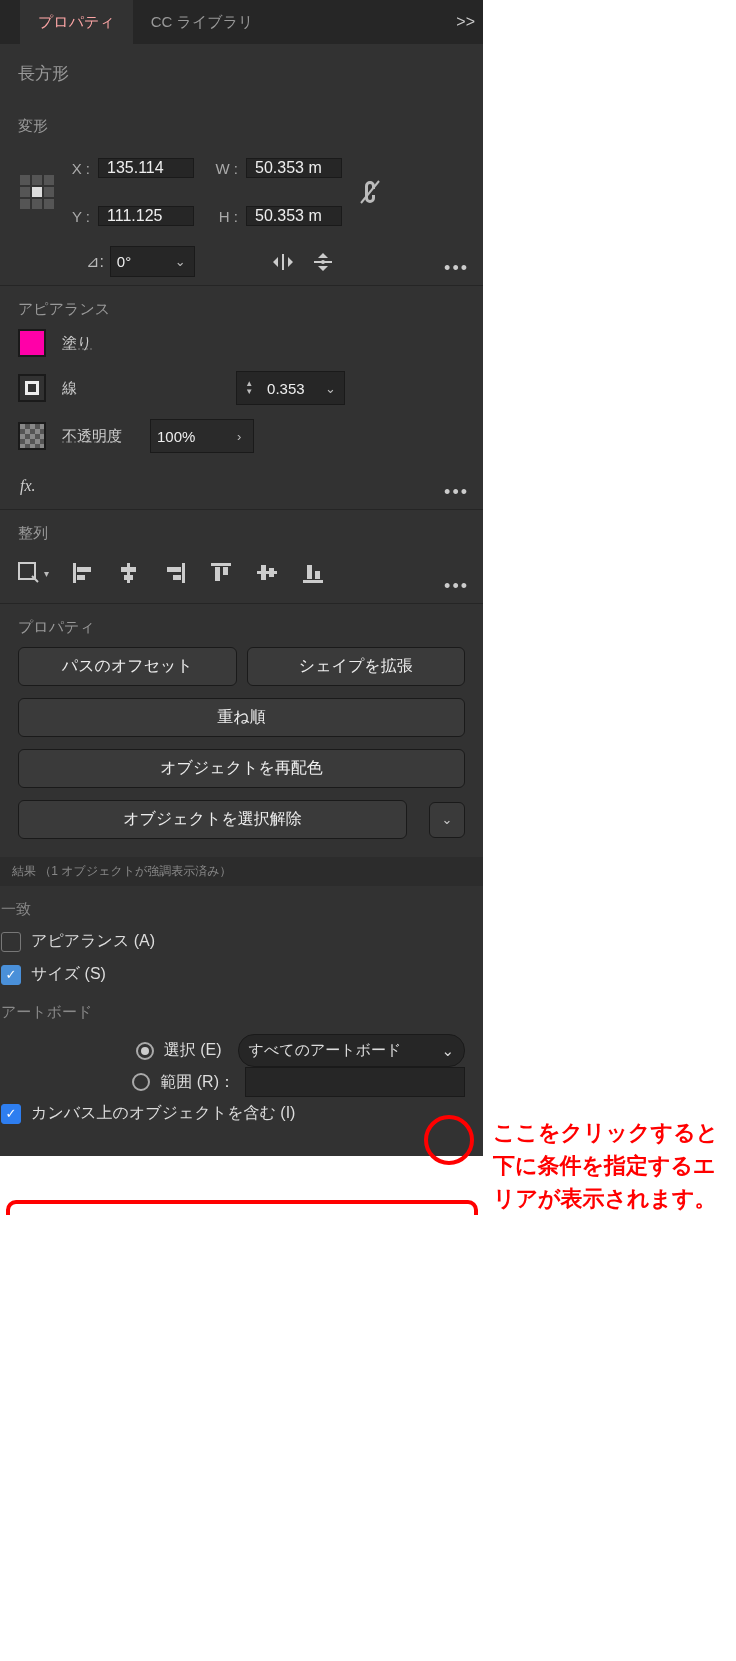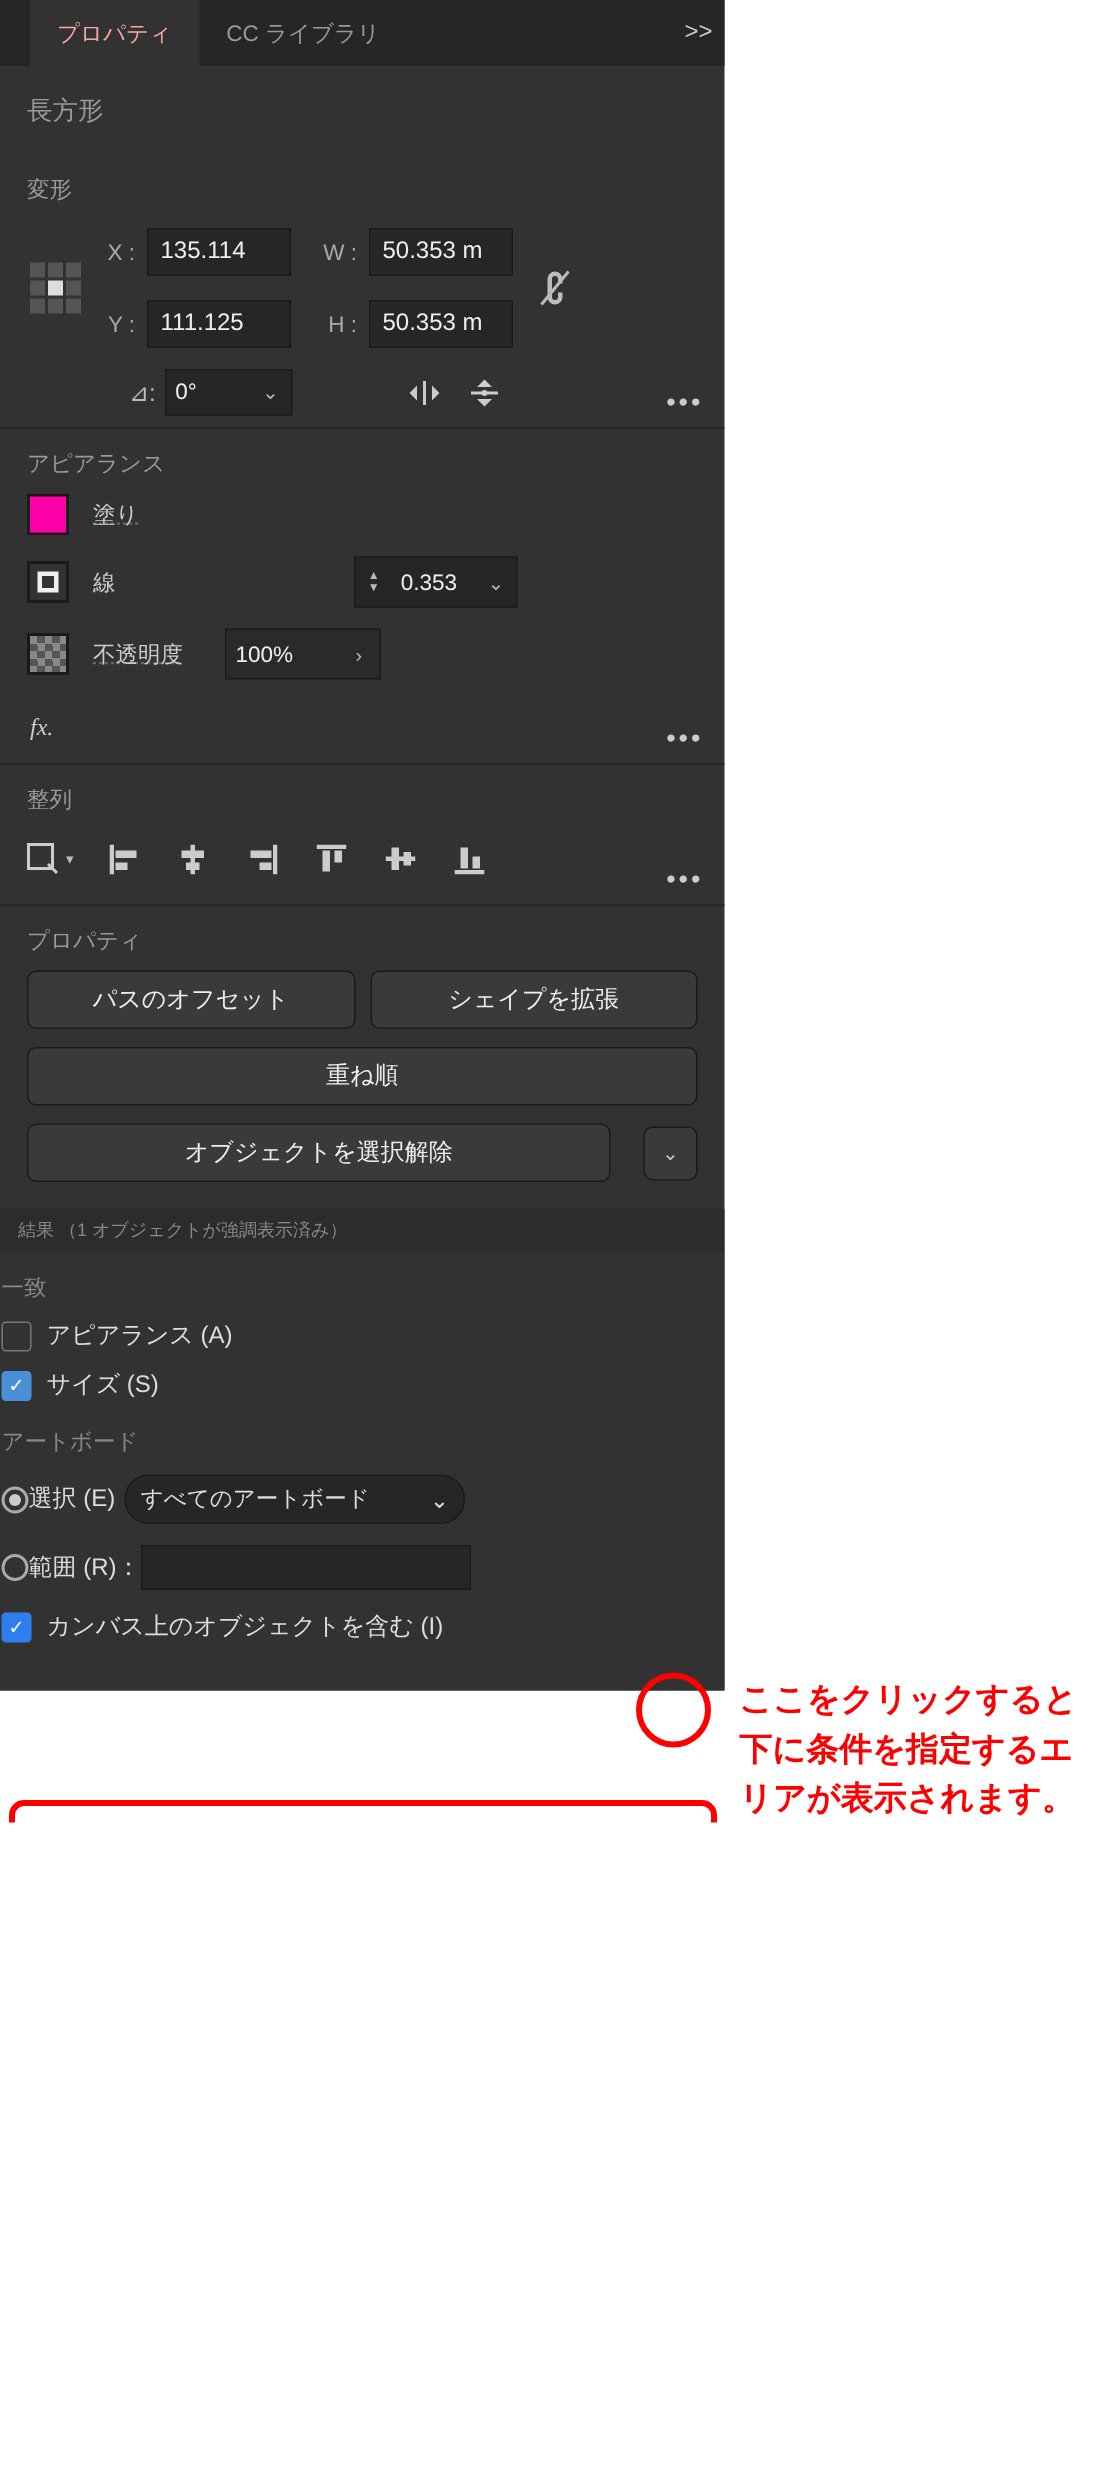--- a/index.html
+++ b/index.html
@@ -80,21 +80,21 @@
   .ref-point div { background: #555; }
   .ref-point div.sel { background: #ddd; }
   .coord-label { text-align: right; font-size: 15px; color: #aaa; padding-right: 4px;}
   .num-input {
     background: #262626;
     color: #eee;
     border: 1px solid #1a1a1a;
     padding: 6px 8px;
     font-size: 16px;
     width: 96px;
-    height: 32px;
+    height: 20px;
   }
   .link-icon {
     grid-row: 1 / span 2;
     grid-column: 6;
     display: flex; align-items: center; justify-content: center;
     color: #bbb;
   }
   .rotate-row {
     display: flex;
     align-items: center;
@@ -223,22 +223,22 @@
     display: flex; align-items: center; gap: 10px;
     font-size: 16px; color: #ddd; margin-bottom: 12px;
   }
   .chk {
     width: 20px; height: 20px; border: 1px solid #777; border-radius: 3px;
     background: #323232; display: flex; align-items: center; justify-content: center;
     font-size: 13px; color: #fff;
   }
   .chk.checked { background: #4a90d9; border-color: #4a90d9; }
   .radio-row {
-    display: flex; align-items: center; gap: 0;
-    font-size: 16px; color: #ddd; margin-bottom: 14px;
+    display: flex; align-items: center; gap: 10px;
+    font-size: 16px; color: #ddd;  justify-content: flex-end;
   }
   .rad {
     width: 18px; height: 18px; border: 2px solid #aaa; border-radius: 50%;
     display: flex; align-items: center; justify-content: center;
   }
   .rad.sel::after { content: ""; width: 8px; height: 8px; background: #ccc; border-radius: 50%; }
   .select {
     background: #262626; border: 1px solid #1a1a1a; color: #ddd;
     padding: 6px 10px; font-size: 15px; border-radius: 16px;
     display: flex; align-items: center; gap: 40px;
@@ -432,20 +432,21 @@
     </div>
 
     <div class="section" style="padding-bottom:18px;">
       <div class="section-title">プロパティ</div>
       <div class="quick-grid">
         <div class="two-btn">
           <button class="btn">パスのオフセット</button>
           <button class="btn">シェイプを拡張</button>
         </div>
         <button class="btn full">重ね順</button>
+        <button class="btn full">オブジェクトを再配色</button>
         <div class="deselect-row" style="position:relative;">
           <button class="btn full">オブジェクトを選択解除</button>
           <div class="round-btn">
             <span>⌄</span>
           </div>
         </div>
       </div>
     </div>
 
     <div class="result-bar">結果 （1 オブジェクトが強調表示済み）</div>

